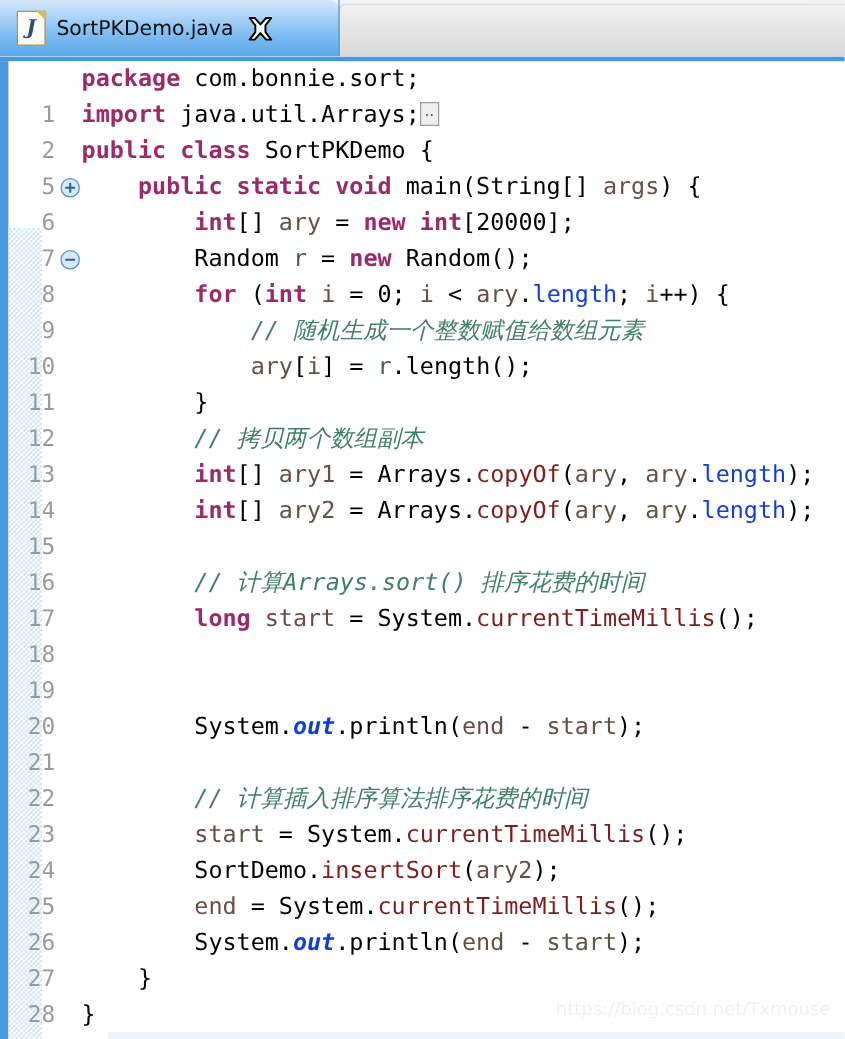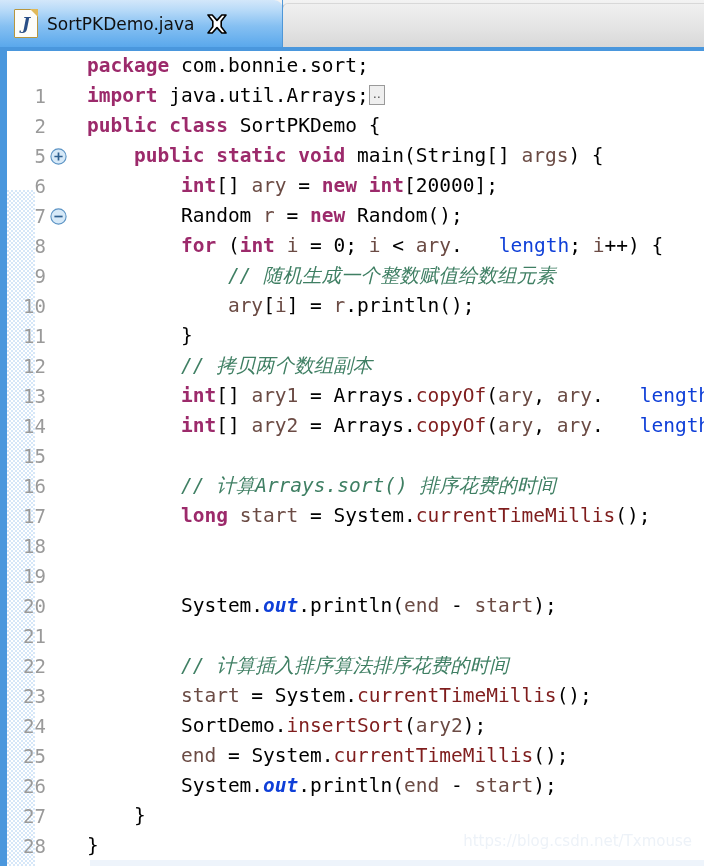--- a/index.html
+++ b/index.html
@@ -43,27 +43,27 @@
             background-image:linear-gradient(45deg,#ffffff 25%,transparent 25%,transparent 75%,#ffffff 75%),
                              linear-gradient(45deg,#ffffff 25%,transparent 25%,transparent 75%,#ffffff 75%);
             background-size:4px 4px;background-position:0 0,2px 2px;opacity:.85;}
 
   .code{position:absolute;left:0;top:4px;width:704px;height:815px;}
   .row{position:relative;height:30px;line-height:30px;white-space:pre;}
   .ln{position:absolute;left:10px;width:36px;text-align:right;color:#9a9a9a;
       font-family:"DejaVu Sans Mono","Liberation Mono",monospace;font-size:19px;}
   .marker{position:absolute;left:50px;top:7px;width:17px;height:17px;}
   .marker svg{display:block;}
-  .src{position:absolute;left:87px;top:0;font-size:19.5px;
+  .src{position:absolute;left:68px;top:0;font-size:19.5px;
        font-family:"DejaVu Sans Mono","Liberation Mono",monospace;color:#000;}
 
   .kw{color:#9c2a6b;font-weight:bold;}
   .id{color:#6b4b44;}
   .fld{color:#0f3fd8;font-weight:bold;font-style:italic;}
-  .lenf{color:#0f3fd8;margin-left:36px;}
+  .lenf{color:#0f3fd8;}
   .st{color:#7f1d1d;}
   .cm{color:#3f7f63;font-style:italic;text-align:center;}
   .pl{color:#000;}
   .ellipsis{display:inline-block;border:1px solid #9a9a9a;background:#efefef;color:#555;
             font-size:13px;line-height:16px;height:18px;width:14px;text-align:center;
             vertical-align:middle;position:relative;top:-2px;font-family:"DejaVu Sans",sans-serif;}
 
   .watermark{position:absolute;right:12px;bottom:16px;color:#edf2f8;
              font-family:"DejaVu Sans","Liberation Sans",sans-serif;font-size:15px;}
   .bottomline{position:absolute;left:0;bottom:0;left:90px;width:614px;height:6px;background:#eef4fb;}
@@ -149,21 +149,21 @@
         <span class="src">        <span class="kw">for</span><span class="pl"> (</span><span class="kw">int</span> <span class="id">i</span><span class="pl"> = 0; </span><span class="id">i</span><span class="pl"> &lt; </span><span class="id">ary</span><span class="pl">.</span><span class="lenf">length</span><span class="pl">; </span><span class="id">i</span><span class="pl">++) {</span></span>
       </div>
 
       <div class="row">
         <span class="ln">10</span>
         <span class="src cm">            // 随机生成一个整数赋值给数组元素</span>
       </div>
 
       <div class="row">
         <span class="ln">11</span>
-        <span class="src">            <span class="id">ary</span><span class="pl">[</span><span class="id">i</span><span class="pl">] = </span><span class="id">r</span><span class="pl">.println();</span></span>
+        <span class="src">            <span class="id">ary</span><span class="pl">[</span><span class="id">i</span><span class="pl">] = </span><span class="id">r</span><span class="pl">.length();</span></span>
       </div>
 
       <div class="row">
         <span class="ln">12</span>
         <span class="src">        <span class="pl">}</span></span>
       </div>
 
       <div class="row">
         <span class="ln">13</span>
         <span class="src cm">        // 拷贝两个数组副本</span>

